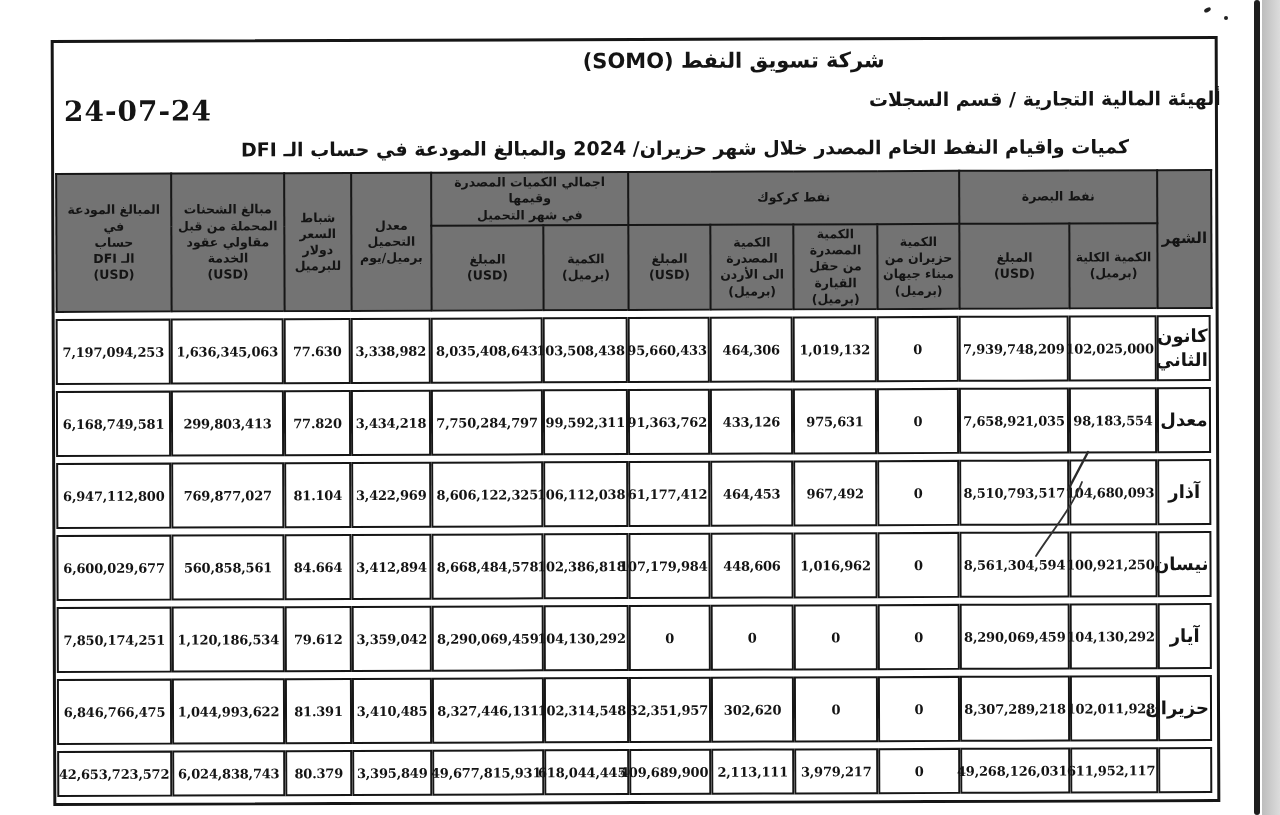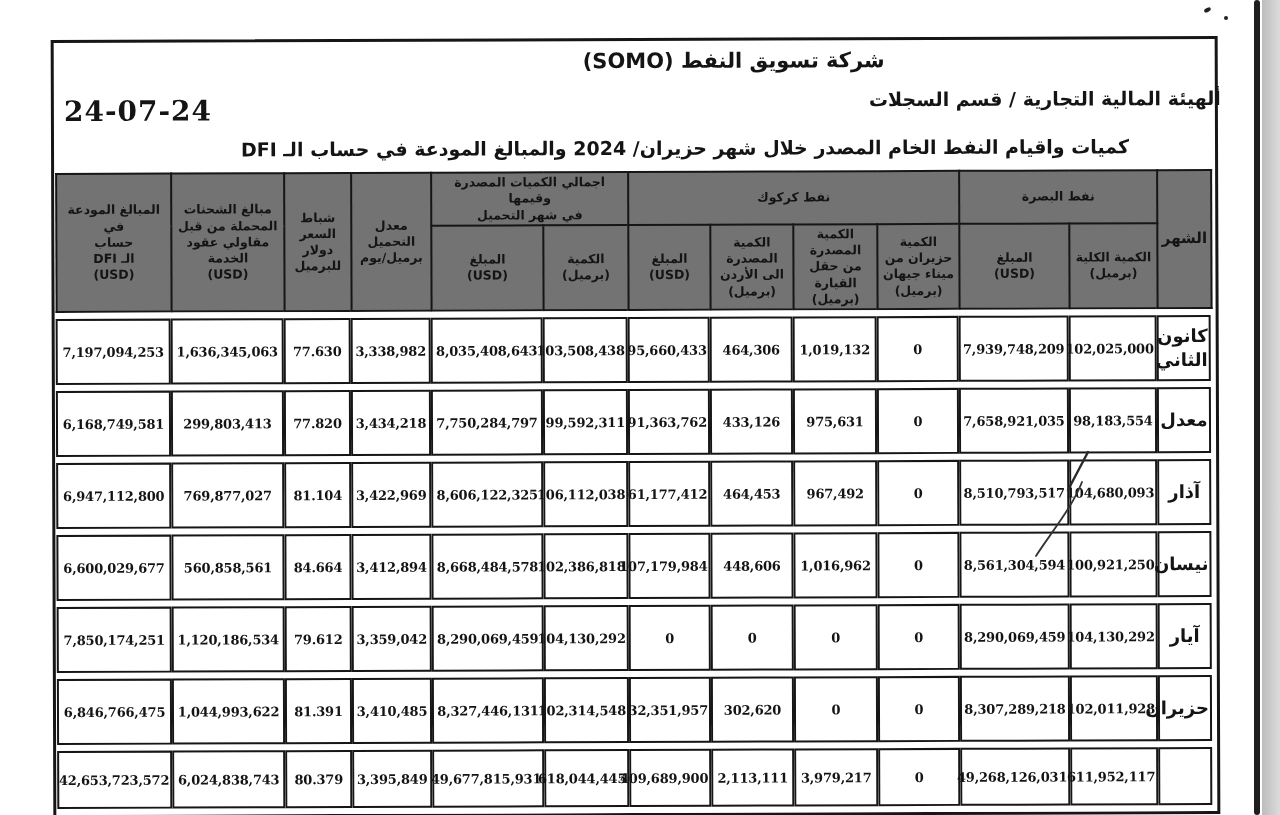--- a/index.html
+++ b/index.html
@@ -40,21 +40,21 @@
   .head-grid th.month-h{font-size:15px;}
 
   .body-grid{border-collapse:separate;border-spacing:0 6px;margin-top:-4px;}
   .body-grid td{
     border:2px solid #161616;vertical-align:middle;text-align:center;
     font-family:"DejaVu Serif", serif;font-size:13px;font-weight:bold;
     height:66px;box-sizing:border-box;padding:0 1px;background:#fff;
     letter-spacing:-0.2px;
   }
   .body-grid td.month{font-family:"DejaVu Sans", sans-serif;font-size:18px;line-height:1.35;letter-spacing:0;}
-  .body-grid tr:last-child td{height:58px;}
+  .body-grid tr:last-child td{height:46px;}
 
   
   .artifact-svg{position:absolute;left:1028px;top:446px;}
 </style>
 </head>
 <body>
 
 <div class="scan-strip"></div>
 <div class="scan-line"></div>
 <div class="ink-a"></div>

